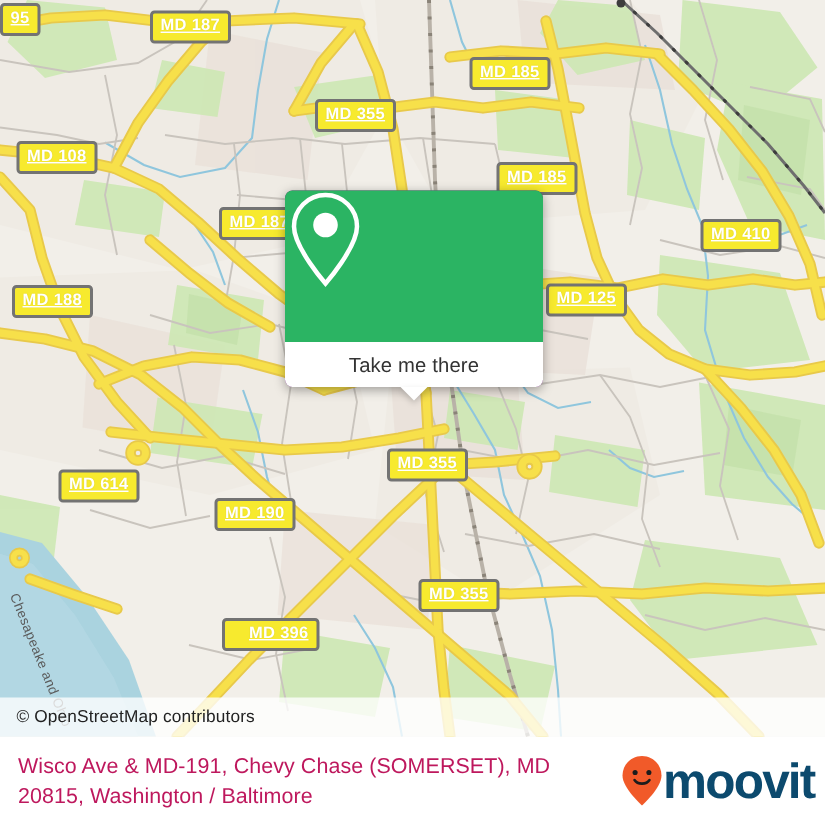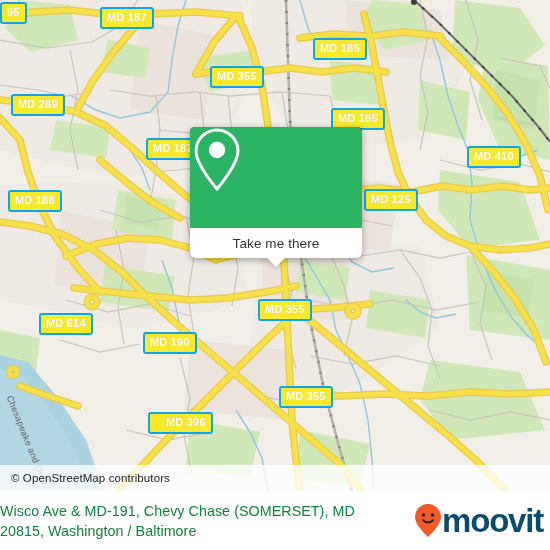--- a/index.html
+++ b/index.html
@@ -12,31 +12,32 @@
   .screen{position:relative;width:550px;height:550px;overflow:hidden;background:#fff;}
 
   
   .map{position:absolute;left:0;top:0;width:550px;height:491px;overflow:hidden;background:#f2efe9;}
   .map svg{position:absolute;left:0;top:0;}
 
   
   .shield{
     position:absolute;
     background:#f7ea2e;
-    border:2px solid #0ea5e9;
+    border:2px solid #737373;
     border-radius:3px;
     color:#ffffff;
     font-size:11px;
     font-weight:bold;
     line-height:1;
     padding:3px 5px 4px 5px;
     white-space:nowrap;
     letter-spacing:0.2px;
     box-sizing:border-box;
     text-shadow:0 0 1px rgba(0,0,0,.12);
+    text-decoration:underline;
   }
 
   
   .canal-label{
     position:absolute;
     color:#5a5a5a;
     font-size:9px;
     white-space:nowrap;
     transform-origin:0 0;
     letter-spacing:.3px;
@@ -96,23 +97,23 @@
 
   
   .footer{
     position:absolute;left:0;top:491px;
     width:550px;height:59px;
     background:#ffffff;
     box-sizing:border-box;
     display:flex;align-items:center;
   }
   .footer-title{
-    padding-left:0;
+    padding-left:12px;
     font-size:14.3px;
-    color:#15803d;
+    color:#be185d;
     line-height:20px;
     width:400px;
     letter-spacing:.05px;
   }
   .brand{
     position:absolute;right:7px;top:50%;
     transform:translateY(-50%);
     display:flex;align-items:center;
   }
   .brand-word{
@@ -322,21 +323,21 @@
             <circle cx="414" cy="2" r="3"></circle>
           </g>
       </g>
     </svg>
 
     <div id="shield-host">
         <div class="shield" style="left: 0px; top: 2px;">95</div>
         <div class="shield" style="left: 100px; top: 7px;">MD 187</div>
         <div class="shield" style="left: 313px; top: 38px;">MD 185</div>
         <div class="shield" style="left: 210px; top: 66px;">MD 355</div>
-        <div class="shield" style="left: 11px; top: 94px;">MD 289</div>
+        <div class="shield" style="left: 11px; top: 94px;">MD 108</div>
         <div class="shield" style="left: 331px; top: 108px;">MD 185</div>
         <div class="shield" style="left: 146px; top: 138px;">MD 187</div>
         <div class="shield" style="left: 467px; top: 146px;">MD 410</div>
         <div class="shield" style="left: 8px; top: 190px;">MD 188</div>
         <div class="shield" style="left: 364px; top: 189px;">MD 125</div>
         <div class="shield" style="left: 258px; top: 299px;">MD 355</div>
         <div class="shield" style="left: 39px; top: 313px;">MD 614</div>
         <div class="shield" style="left: 143px; top: 332px;">MD 190</div>
         <div class="shield" style="left: 279px; top: 386px;">MD 355</div>
         <div class="shield" style="left: 148px; top: 412px; padding-left: 16px;">MD 396</div>

